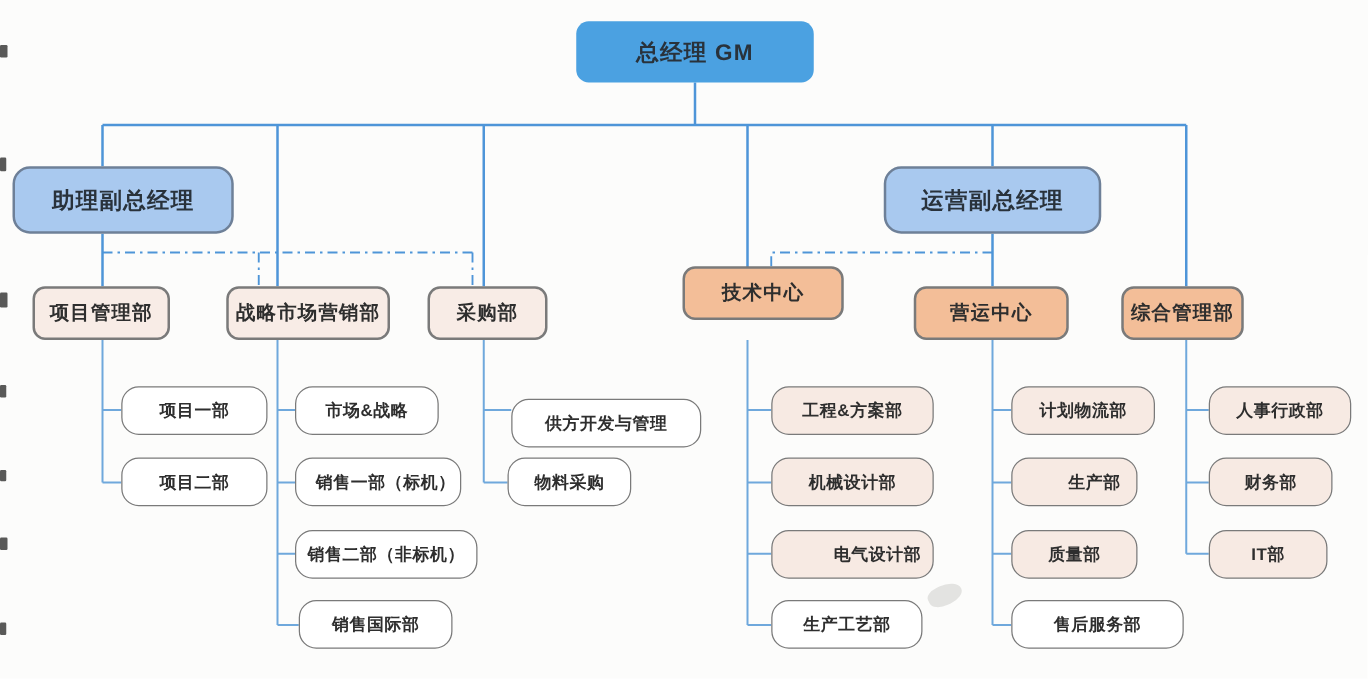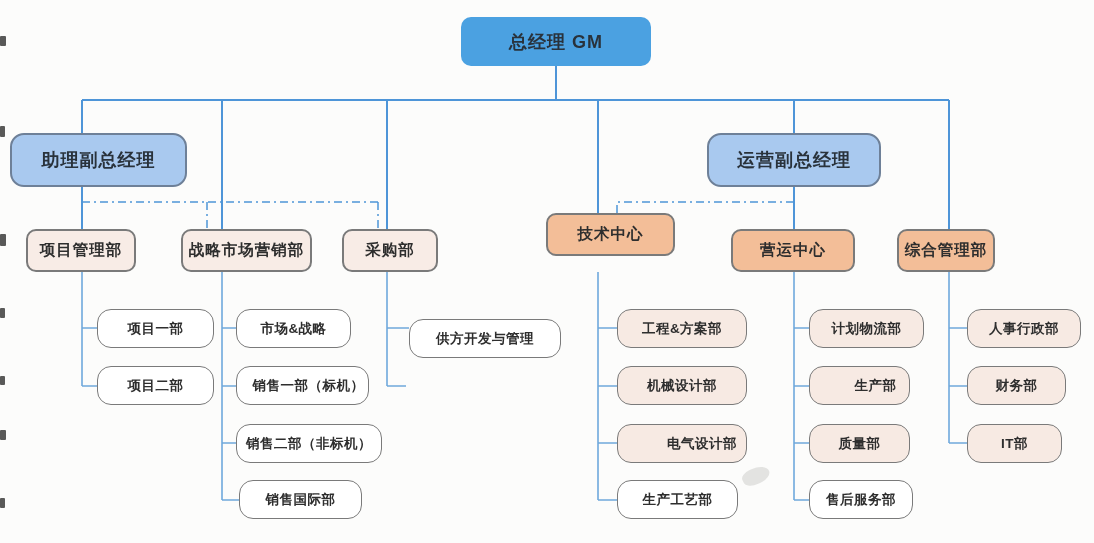--- a/index.html
+++ b/index.html
@@ -86,30 +86,31 @@
 
   <div class="box leaf white" style="left:97px;top:309px;width:117px;height:39px;">项目一部</div>
   <div class="box leaf white" style="left:97px;top:366px;width:117px;height:39px;">项目二部</div>
 
   <div class="box leaf white" style="left:236px;top:309px;width:115px;height:39px;">市场&amp;战略</div>
   <div class="box leaf white" style="left:236px;top:366px;width:133px;height:39px;padding-left:12px;">销售一部（标机）</div>
   <div class="box leaf white" style="left:236px;top:424px;width:146px;height:39px;">销售二部（非标机）</div>
   <div class="box leaf white" style="left:239px;top:480px;width:123px;height:39px;">销售国际部</div>
 
   <div class="box leaf white" style="left:409px;top:319px;width:152px;height:39px;">供方开发与管理</div>
+  <div class="box leaf white" style="left:406px;top:366px;width:99px;height:39px;">物料采购</div>
 
   <div class="box leaf pink" style="left:617px;top:309px;width:130px;height:39px;">工程&amp;方案部</div>
   <div class="box leaf pink" style="left:617px;top:366px;width:130px;height:39px;">机械设计部</div>
   <div class="box leaf pink" style="left:617px;top:424px;width:130px;height:39px;padding-left:40px;">电气设计部</div>
   <div class="box leaf white" style="left:617px;top:480px;width:121px;height:39px;">生产工艺部</div>
 
   <div class="box leaf pink" style="left:809px;top:309px;width:115px;height:39px;">计划物流部</div>
   <div class="box leaf pink" style="left:809px;top:366px;width:101px;height:39px;padding-left:32px;">生产部</div>
   <div class="box leaf pink" style="left:809px;top:424px;width:101px;height:39px;">质量部</div>
-  <div class="box leaf white" style="left:809px;top:480px;width:104px;height:39px;">售后服务部</div>
+  <div class="box leaf white" style="left:809px;top:480px;width:138px;height:39px;">售后服务部</div>
 
   <div class="box leaf pink" style="left:967px;top:309px;width:114px;height:39px;">人事行政部</div>
   <div class="box leaf pink" style="left:967px;top:366px;width:99px;height:39px;">财务部</div>
   <div class="box leaf pink" style="left:967px;top:424px;width:95px;height:39px;">IT部</div>
 
   <div class="artifact" style="left:0;top:36px;width:6px;height:10px;"></div>
   <div class="artifact" style="left:0;top:126px;width:5px;height:11px;"></div>
   <div class="artifact" style="left:0;top:234px;width:6px;height:12px;"></div>
   <div class="artifact" style="left:0;top:308px;width:5px;height:10px;"></div>
   <div class="artifact" style="left:0;top:376px;width:5px;height:9px;"></div>

